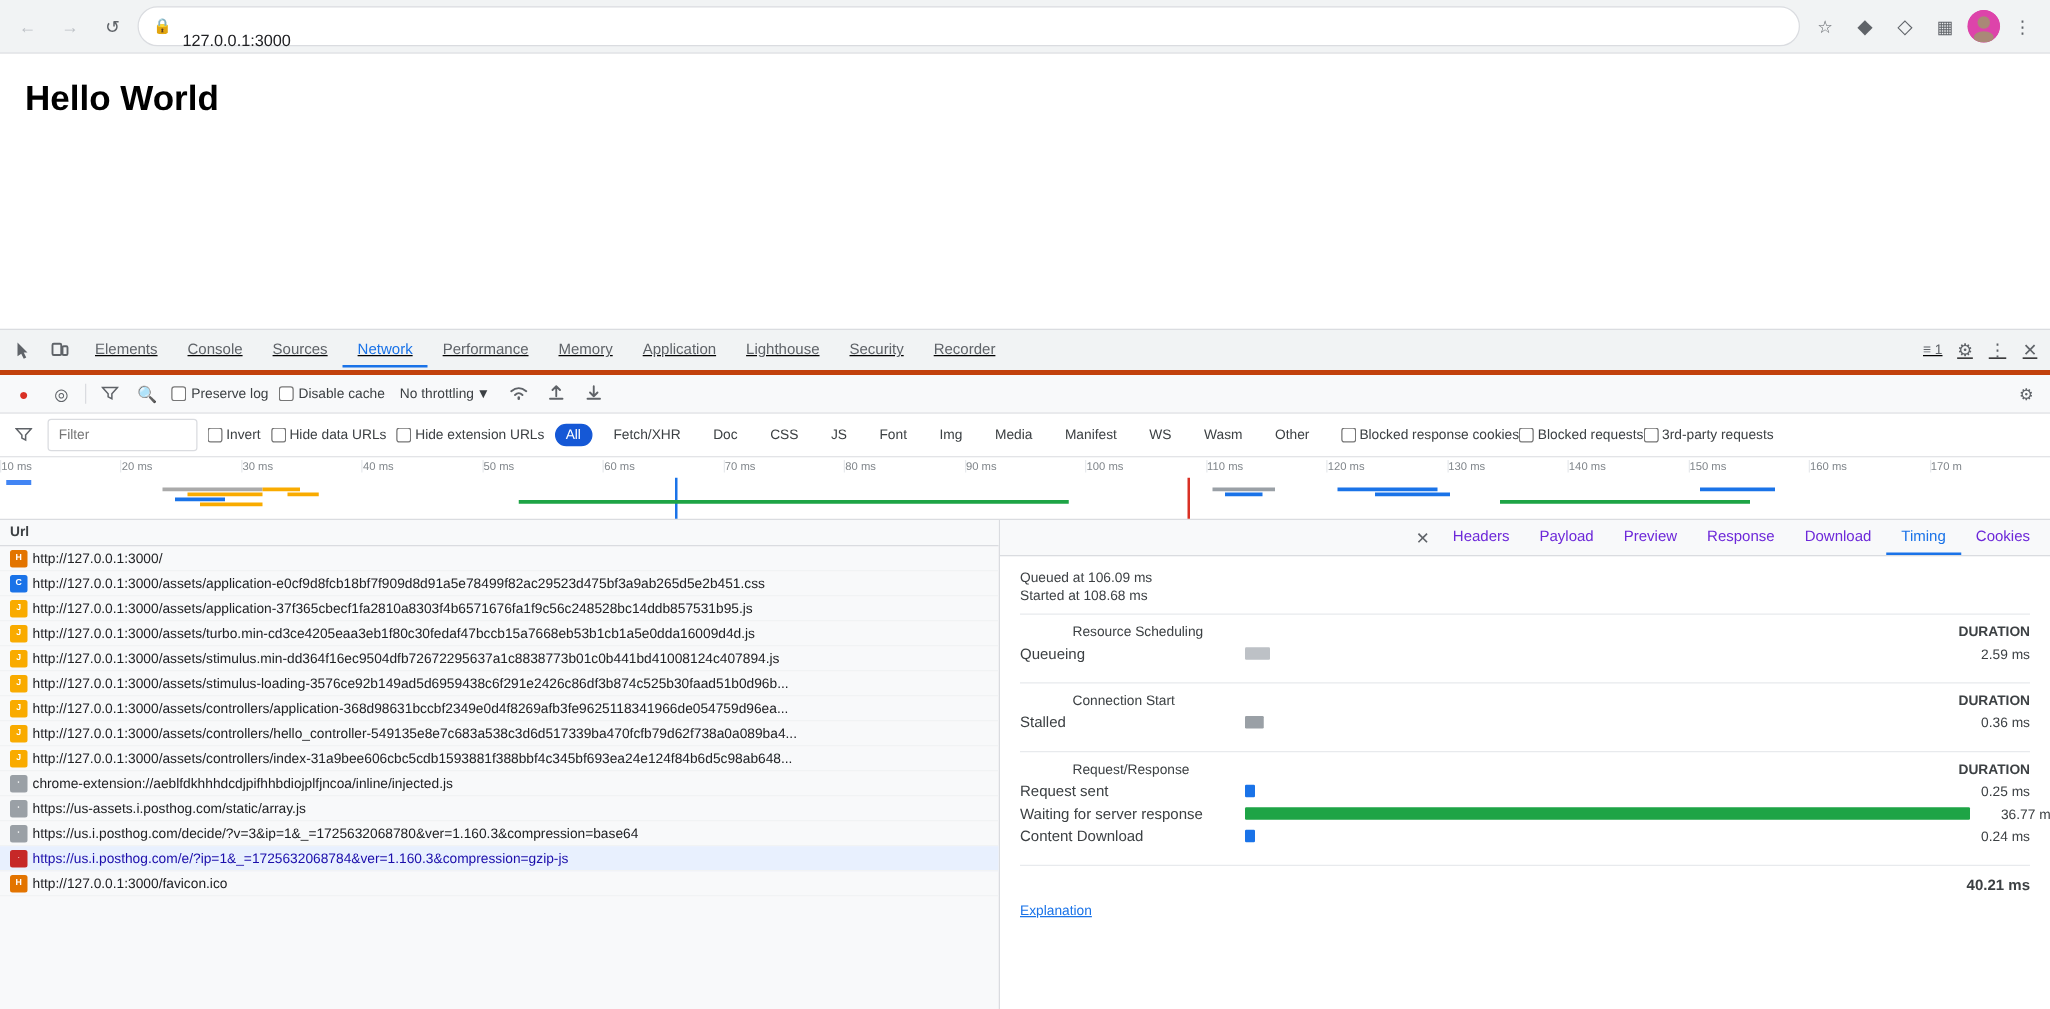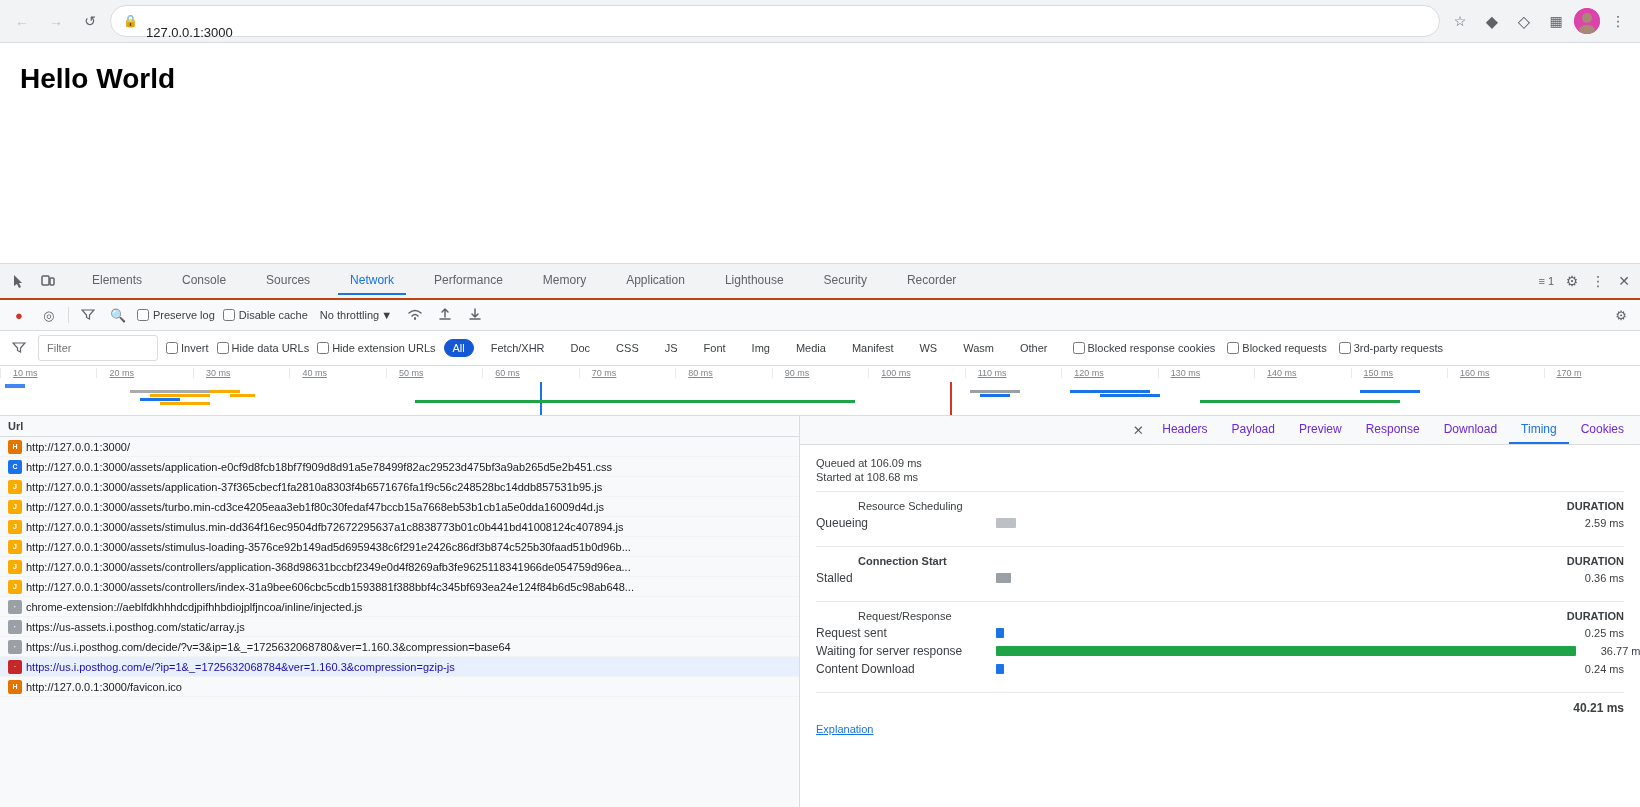--- a/index.html
+++ b/index.html
@@ -17,21 +17,21 @@
     .avatar { width: 26px; height: 26px; border-radius: 50%; background: #d4a; display: flex; align-items: center; justify-content: center; color: #fff; font-size: 11px; overflow: hidden; }
 
     
     .page-content { background: #fff; padding: 20px; height: 220px; }
     .page-title { font-size: 28px; font-weight: bold; color: #000; }
 
     
     .devtools { border-top: 1px solid #dadce0; background: #f8f9fa; height: calc(807px - 42px - 220px); display: flex; flex-direction: column; }
     
     
-    .devtools-tabs { display: flex; align-items: center; background: #f1f3f4; border-bottom: 2px solid #c2410c; padding: 0 4px; height: 36px; gap: 16px; }
+    .devtools-tabs { display: flex; align-items: center; background: #f1f3f4; border-bottom: 4px solid #c2410c; padding: 0 4px; height: 36px; gap: 0; text-decoration: underline; }
     .devtools-tab { padding: 6px 12px; font-size: 12px; color: #5f6368; cursor: pointer; border-bottom: 2px solid transparent; white-space: nowrap; }
     .devtools-tab.active { color: #1a73e8; border-bottom: 2px solid #1a73e8; }
     .devtools-tab-icons { display: flex; align-items: center; gap: 4px; padding: 0 4px; }
     .dt-icon-btn { width: 24px; height: 24px; display: flex; align-items: center; justify-content: center; border: none; background: none; cursor: pointer; border-radius: 3px; color: #5f6368; font-size: 14px; }
     .devtools-tab-right { margin-left: auto; display: flex; align-items: center; gap: 2px; }
     .devtools-badge { font-size: 11px; color: #5f6368; padding: 2px 4px; }
 
     
     .network-toolbar { display: flex; align-items: center; padding: 4px 8px; border-bottom: 1px solid #dadce0; gap: 8px; background: #f8f9fa; flex-wrap: wrap; }
     .toolbar-btn { width: 22px; height: 22px; border: none; background: none; cursor: pointer; border-radius: 3px; display: flex; align-items: center; justify-content: center; color: #5f6368; font-size: 13px; }
@@ -46,21 +46,21 @@
     .filter-bar { display: flex; align-items: center; padding: 4px 8px; border-bottom: 1px solid #dadce0; gap: 8px; background: #fff; flex-wrap: wrap; }
     .filter-input { border: 1px solid #dadce0; border-radius: 3px; padding: 6px 8px; font-size: 11px; width: 120px; outline: none; }
     .filter-checkbox { display: flex; align-items: center; gap: 3px; font-size: 11px; color: #3c4043; }
     .filter-checkbox input { margin: 0; width: 12px; height: 12px; }
     .filter-type-btn { padding: 2px 8px; font-size: 11px; border: 1px solid transparent; border-radius: 12px; cursor: pointer; background: none; color: #3c4043; }
     .filter-type-btn.active { background: #1558d6; color: #fff; border-color: #1558d6; }
 
     
     .timeline-area { height: 50px; border-bottom: 1px solid #dadce0; background: #fff; position: relative; overflow: hidden; }
     .timeline-ruler { display: flex; align-items: flex-start; padding-top: 2px; }
-    .timeline-tick { flex: 1; font-size: 9px; color: #80868b; border-left: 1px solid #e8eaed; padding-left: 12px; min-width: 60px; text-decoration: underline; }
+    .timeline-tick { flex: 1; font-size: 9px; color: #80868b; border-left: 1px solid #e8eaed; padding-left: 0; min-width: 60px; }
 
     
     .main-area { display: flex; flex: 1; overflow: hidden; }
 
     
     .request-list { flex: 1; overflow-y: auto; overflow-x: hidden; border-right: 1px solid #dadce0; min-width: 0; }
     .request-list-header { display: flex; background: #f8f9fa; border-bottom: 1px solid #dadce0; font-size: 11px; color: #3c4043; font-weight: 600; padding: 4px 8px; position: sticky; top: 0; z-index: 1; }
     .request-item { display: flex; align-items: center; padding: 2px 8px; font-size: 11px; color: #202124; cursor: pointer; border-bottom: 1px solid #f1f3f4; min-height: 20px; }
     .request-item.selected { background: #e8f0fe; }
     .request-icon { width: 14px; height: 14px; border-radius: 2px; margin-right: 4px; flex-shrink: 0; display: flex; align-items: center; justify-content: center; }
@@ -73,21 +73,21 @@
     
     .detail-panel { width: 840px; flex-shrink: 0; display: flex; flex-direction: column; background: #fff; }
     .detail-tabs { display: flex; align-items: center; border-bottom: 1px solid #dadce0; background: #f8f9fa; padding: 0 4px; }
     .detail-tab { padding: 6px 12px; font-size: 12px; color: #6d28d9; cursor: pointer; border-bottom: 2px solid transparent; }
     .detail-tab.active { color: #1a73e8; border-bottom: 2px solid #1a73e8; }
     .detail-close { margin-left: auto; width: 24px; height: 24px; display: flex; align-items: center; justify-content: center; cursor: pointer; color: #5f6368; border: none; background: none; border-radius: 3px; }
     .detail-content { flex: 1; overflow-y: auto; padding: 12px 16px; }
 
     
     .timing-section { margin-bottom: 16px; }
-    .timing-row { display: flex; align-items: center; margin-bottom: 4px; font-size: 12px; }
+    .timing-row { display: flex; align-items: flex-end; margin-bottom: 4px; font-size: 12px; }
     .timing-label { width: 180px; color: #3c4043; flex-shrink: 0; }
     .timing-bar-area { flex: 1; position: relative; height: 14px; display: flex; align-items: center; }
     .timing-bar { height: 10px; border-radius: 1px; }
     .timing-duration { margin-left: auto; font-size: 11px; color: #3c4043; white-space: nowrap; min-width: 70px; text-align: right; }
     .timing-started-info { font-size: 11px; color: #3c4043; margin-bottom: 2px; }
     .timing-col-label { width: 180px; padding-left: 42px; }
     .timing-col-dur { min-width: 70px; text-align: right; font-weight: 600; font-size: 11px; color: #3c4043; }
     .section-divider { height: 1px; background: #e8eaed; margin: 8px 0; }
     .total-row { display: flex; align-items: center; font-size: 12px; font-weight: 600; color: #202124; margin-top: 8px; }
     .explanation-link { color: #1a73e8; cursor: pointer; font-size: 11px; text-decoration: underline; margin-top: 8px; display: inline-block; }
@@ -237,21 +237,21 @@
     <button class="filter-type-btn">Doc</button>
     <button class="filter-type-btn">CSS</button>
     <button class="filter-type-btn">JS</button>
     <button class="filter-type-btn">Font</button>
     <button class="filter-type-btn">Img</button>
     <button class="filter-type-btn">Media</button>
     <button class="filter-type-btn">Manifest</button>
     <button class="filter-type-btn">WS</button>
     <button class="filter-type-btn">Wasm</button>
     <button class="filter-type-btn">Other</button>
-    <div style="margin-left:8px;display:flex;align-items:flex-end;gap:12px;">
+    <div style="margin-left:8px;display:flex;align-items:flex-end;gap:0;">
       <label class="filter-checkbox">
         <input type="checkbox" style="">
         <span>Blocked response cookies</span>
       </label>
       <label class="filter-checkbox">
         <input type="checkbox" style="">
         <span>Blocked requests</span>
       </label>
       <label class="filter-checkbox">
         <input type="checkbox" style="">
@@ -338,20 +338,24 @@
       <div class="request-item">
         <div class="request-icon icon-js">J</div>
         <span class="request-url">http://127.0.0.1:3000/assets/stimulus-loading-3576ce92b149ad5d6959438c6f291e2426c86df3b874c525b30faad51b0d96b...</span>
       </div>
       <div class="request-item">
         <div class="request-icon icon-js">J</div>
         <span class="request-url">http://127.0.0.1:3000/assets/controllers/application-368d98631bccbf2349e0d4f8269afb3fe9625118341966de054759d96ea...</span>
       </div>
       <div class="request-item">
         <div class="request-icon icon-js">J</div>
+        <span class="request-url">http://127.0.0.1:3000/assets/controllers/hello_controller-549135e8e7c683a538c3d6d517339ba470fcfb79d62f738a0a089ba4...</span>
+      </div>
+      <div class="request-item">
+        <div class="request-icon icon-js">J</div>
         <span class="request-url">http://127.0.0.1:3000/assets/controllers/index-31a9bee606cbc5cdb1593881f388bbf4c345bf693ea24e124f84b6d5c98ab648...</span>
       </div>
       <div class="request-item">
         <div class="request-icon icon-other">·</div>
         <span class="request-url">chrome-extension://aeblfdkhhhdcdjpifhhbdiojplfjncoa/inline/injected.js</span>
       </div>
       <div class="request-item">
         <div class="request-icon icon-other">·</div>
         <span class="request-url">https://us-assets.i.posthog.com/static/array.js</span>
       </div>
@@ -401,21 +405,21 @@
             </div>
             <span class="timing-duration">2.59 ms</span>
           </div>
         </div>
 
         <div class="section-divider"></div>
 
         
         <div class="timing-section">
           <div style="display:flex;align-items:center;margin-bottom:4px;">
-            <span class="timing-col-label" style="font-size:11px;color:#3c4043;font-weight:700;">Connection Start</span>
+            <span class="timing-col-label" style="font-size:11px;color:#3c4043;font-weight:400;">Connection Start</span>
             <span style="flex:1;"></span>
             <span class="timing-col-dur">DURATION</span>
           </div>
           <div class="timing-row">
             <span class="timing-label">Stalled</span>
             <div class="timing-bar-area">
               <div class="timing-bar" style="width:15px;background:#9aa0a6;"></div>
             </div>
             <span class="timing-duration">0.36 ms</span>
           </div>

